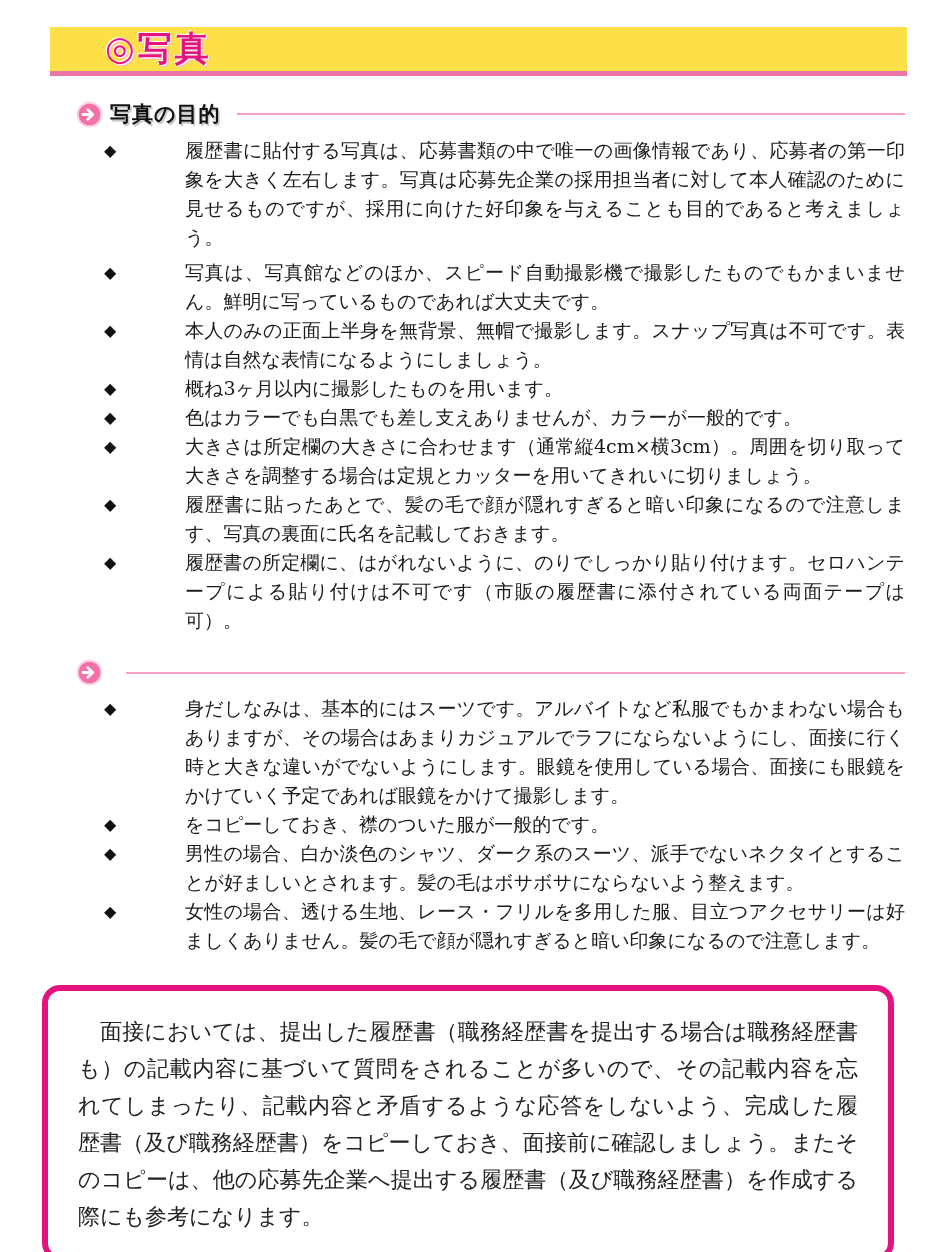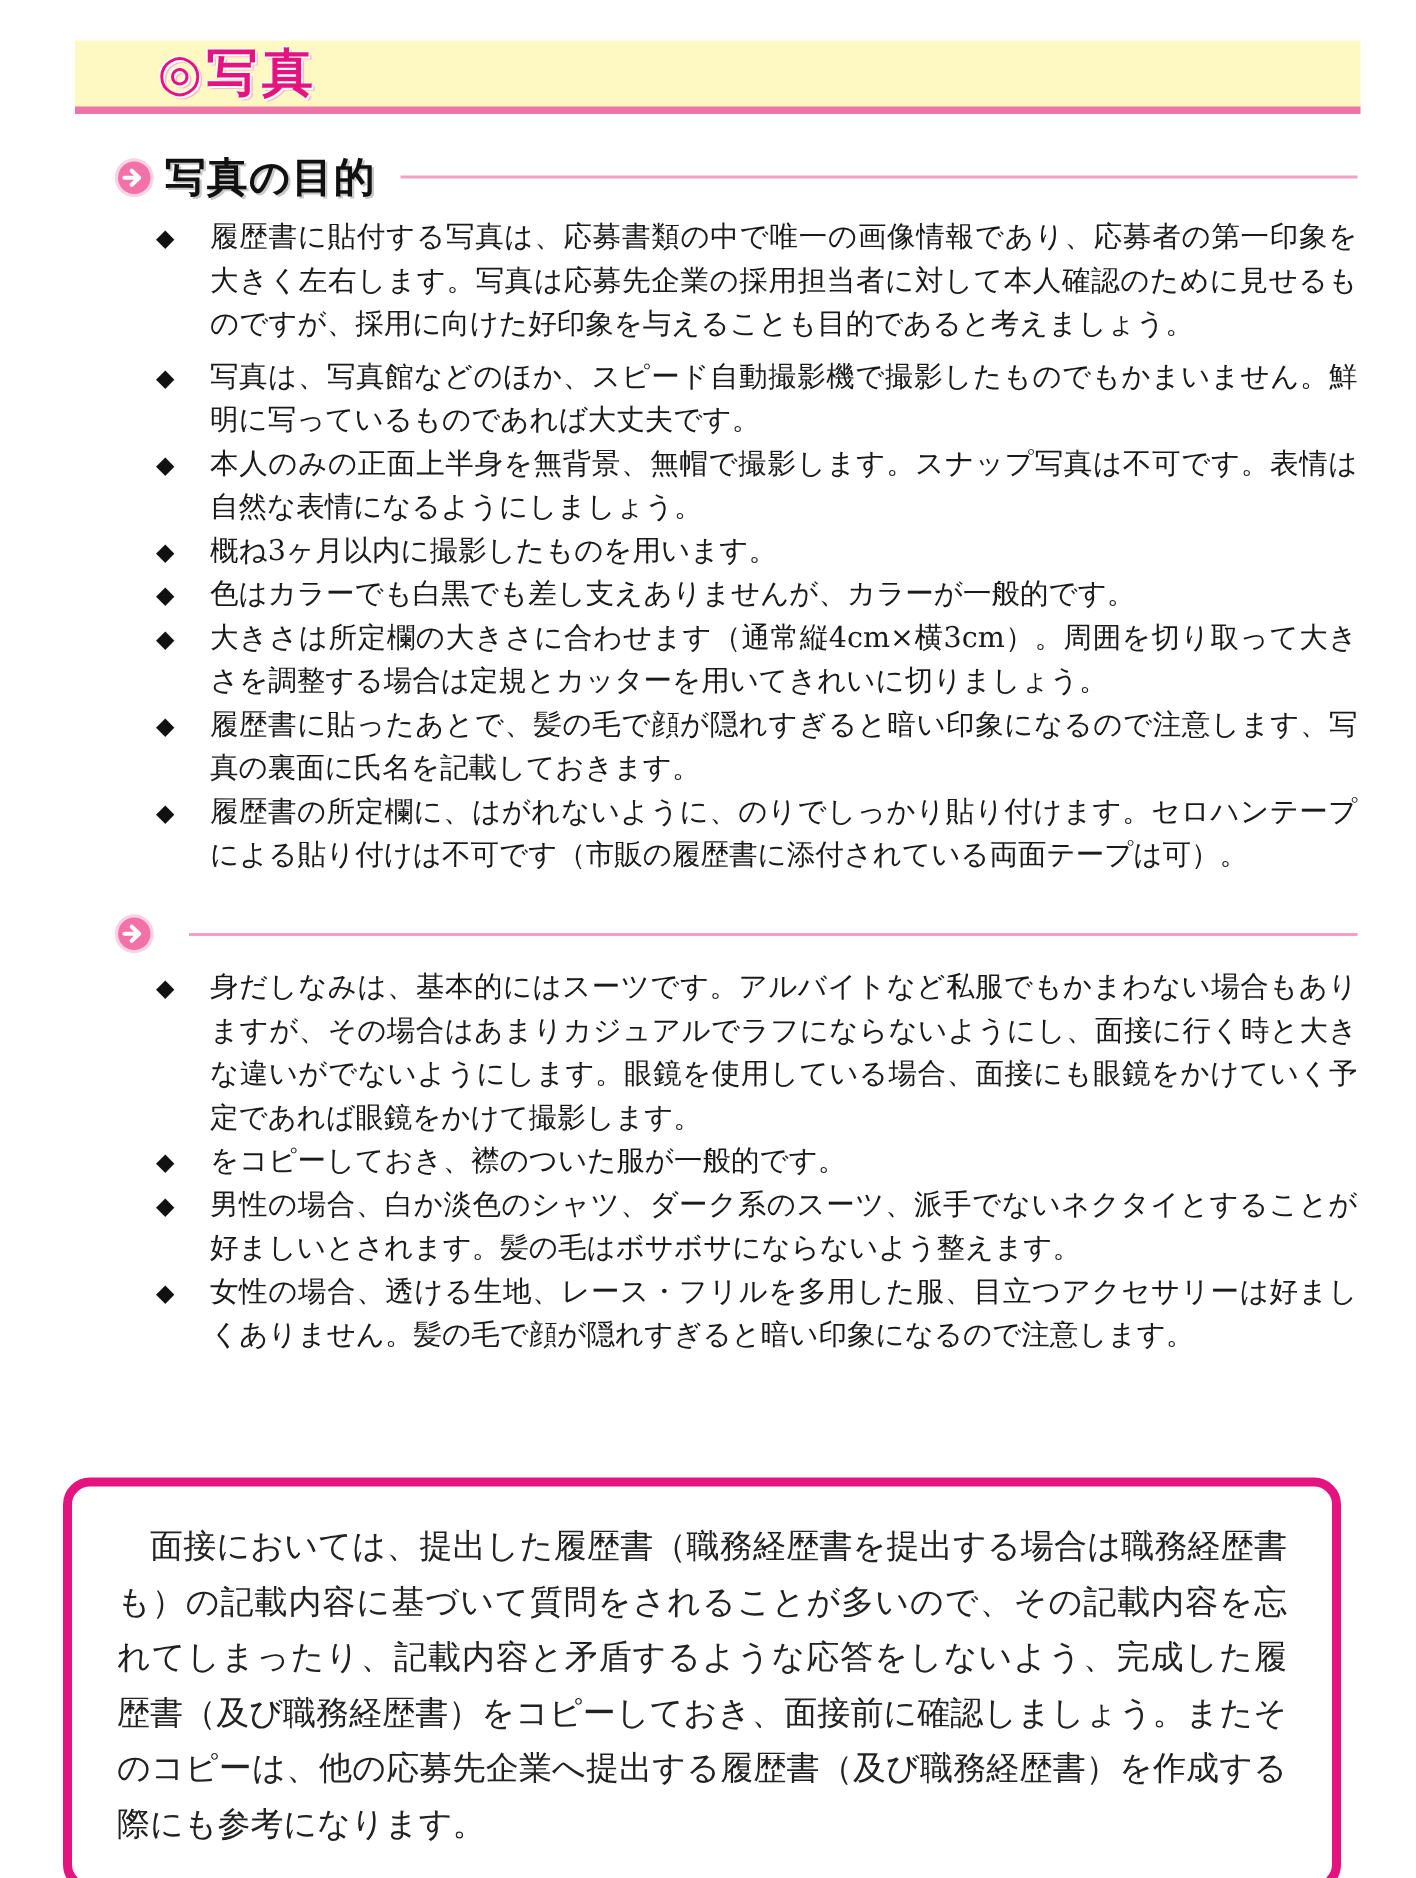--- a/index.html
+++ b/index.html
@@ -8,21 +8,21 @@
     font-family:"DejaVu Serif", serif;
     color:#1a1a1a;
     position:relative;
     overflow:hidden;
   }
 
   
   .title-bar{
     margin:27px 0 0 50px;
     width:857px; height:44px;
-    background:#fef9c3;
+    background:#fde047;
     border-bottom:5px solid #EC74A9;
     display:flex; align-items:center;
     box-sizing:content-box;
   }
   .title-bar h1{
     margin:0 0 0 55px;
     font-family:"DejaVu Sans", sans-serif;
     font-size:34px; font-weight:900;
     color:#E5137F;
     letter-spacing:3px;
@@ -32,40 +32,40 @@
   
   .section{ margin:0 39px 0 76px; }
   .sec-head{
     display:flex; align-items:center;
     margin-top:24px; margin-bottom:8px;
   }
   .sec-icon{ width:27px; height:27px; flex:0 0 auto; margin-right:7px; display:inline-flex; }
   .sec-head h2{
     margin:0; white-space:nowrap;
     font-family:"DejaVu Sans", sans-serif;
-    font-size:27px; font-weight:bold; color:#111;
+    font-size:21px; font-weight:bold; color:#111;
     letter-spacing:1px;
     text-shadow:1.5px 1.5px 0 #c9c9c9;
   }
   .sec-rule{ flex:1; height:2px; background:#F49FC6; margin-left:16px; }
 
   
   ul.bullets{ list-style:none; margin:6px 0 0 28px; padding:0; }
   ul.bullets li{
     display:flex;
     font-size:19px; line-height:29px;
     margin:0;
   }
   .bullet-marker{
     flex:0 0 36px;
     font-family:"DejaVu Sans", sans-serif;
     font-size:16px; line-height:29px;
     color:#111;
   }
-  .bullet-text{ flex:1; text-align:justify; }
+  .bullet-text{ flex:1; text-align:justify;margin-left:45px; }
 
   
   .note-box{
     position:absolute; left:42px; top:985px;
     width:852px;
     border:6px solid #E5137F;
     border-radius:18px;
     background:#ffffff;
     box-sizing:border-box;
     padding:12px 16px 16px 16px;

